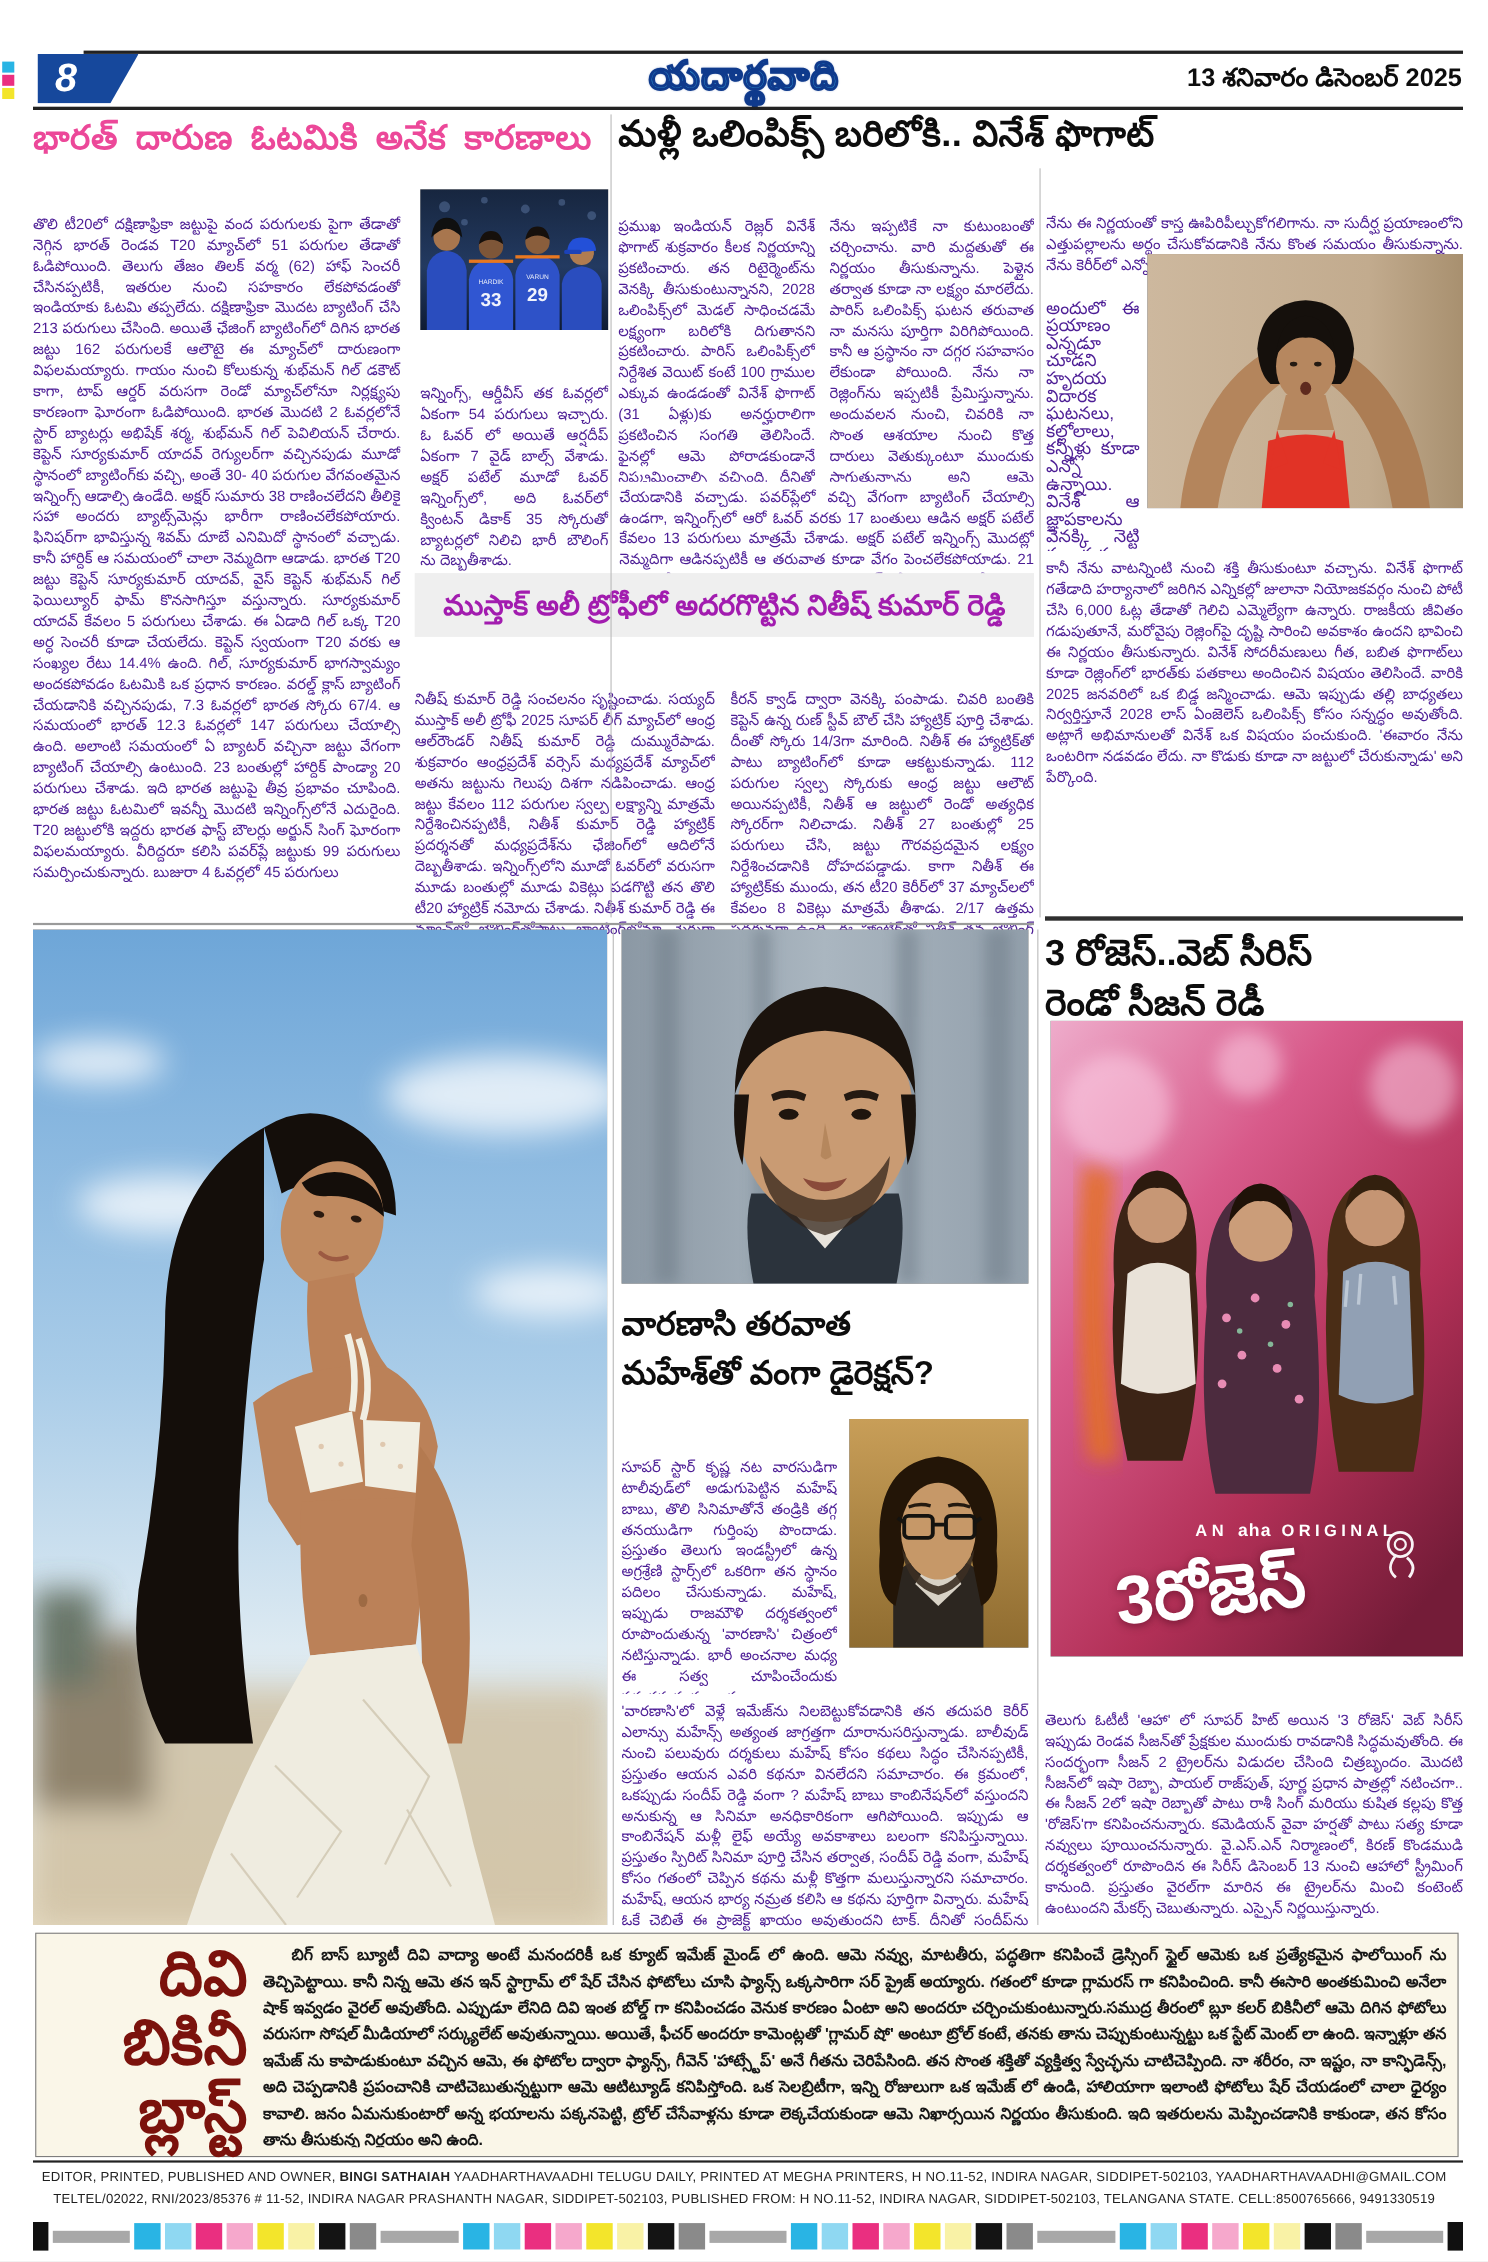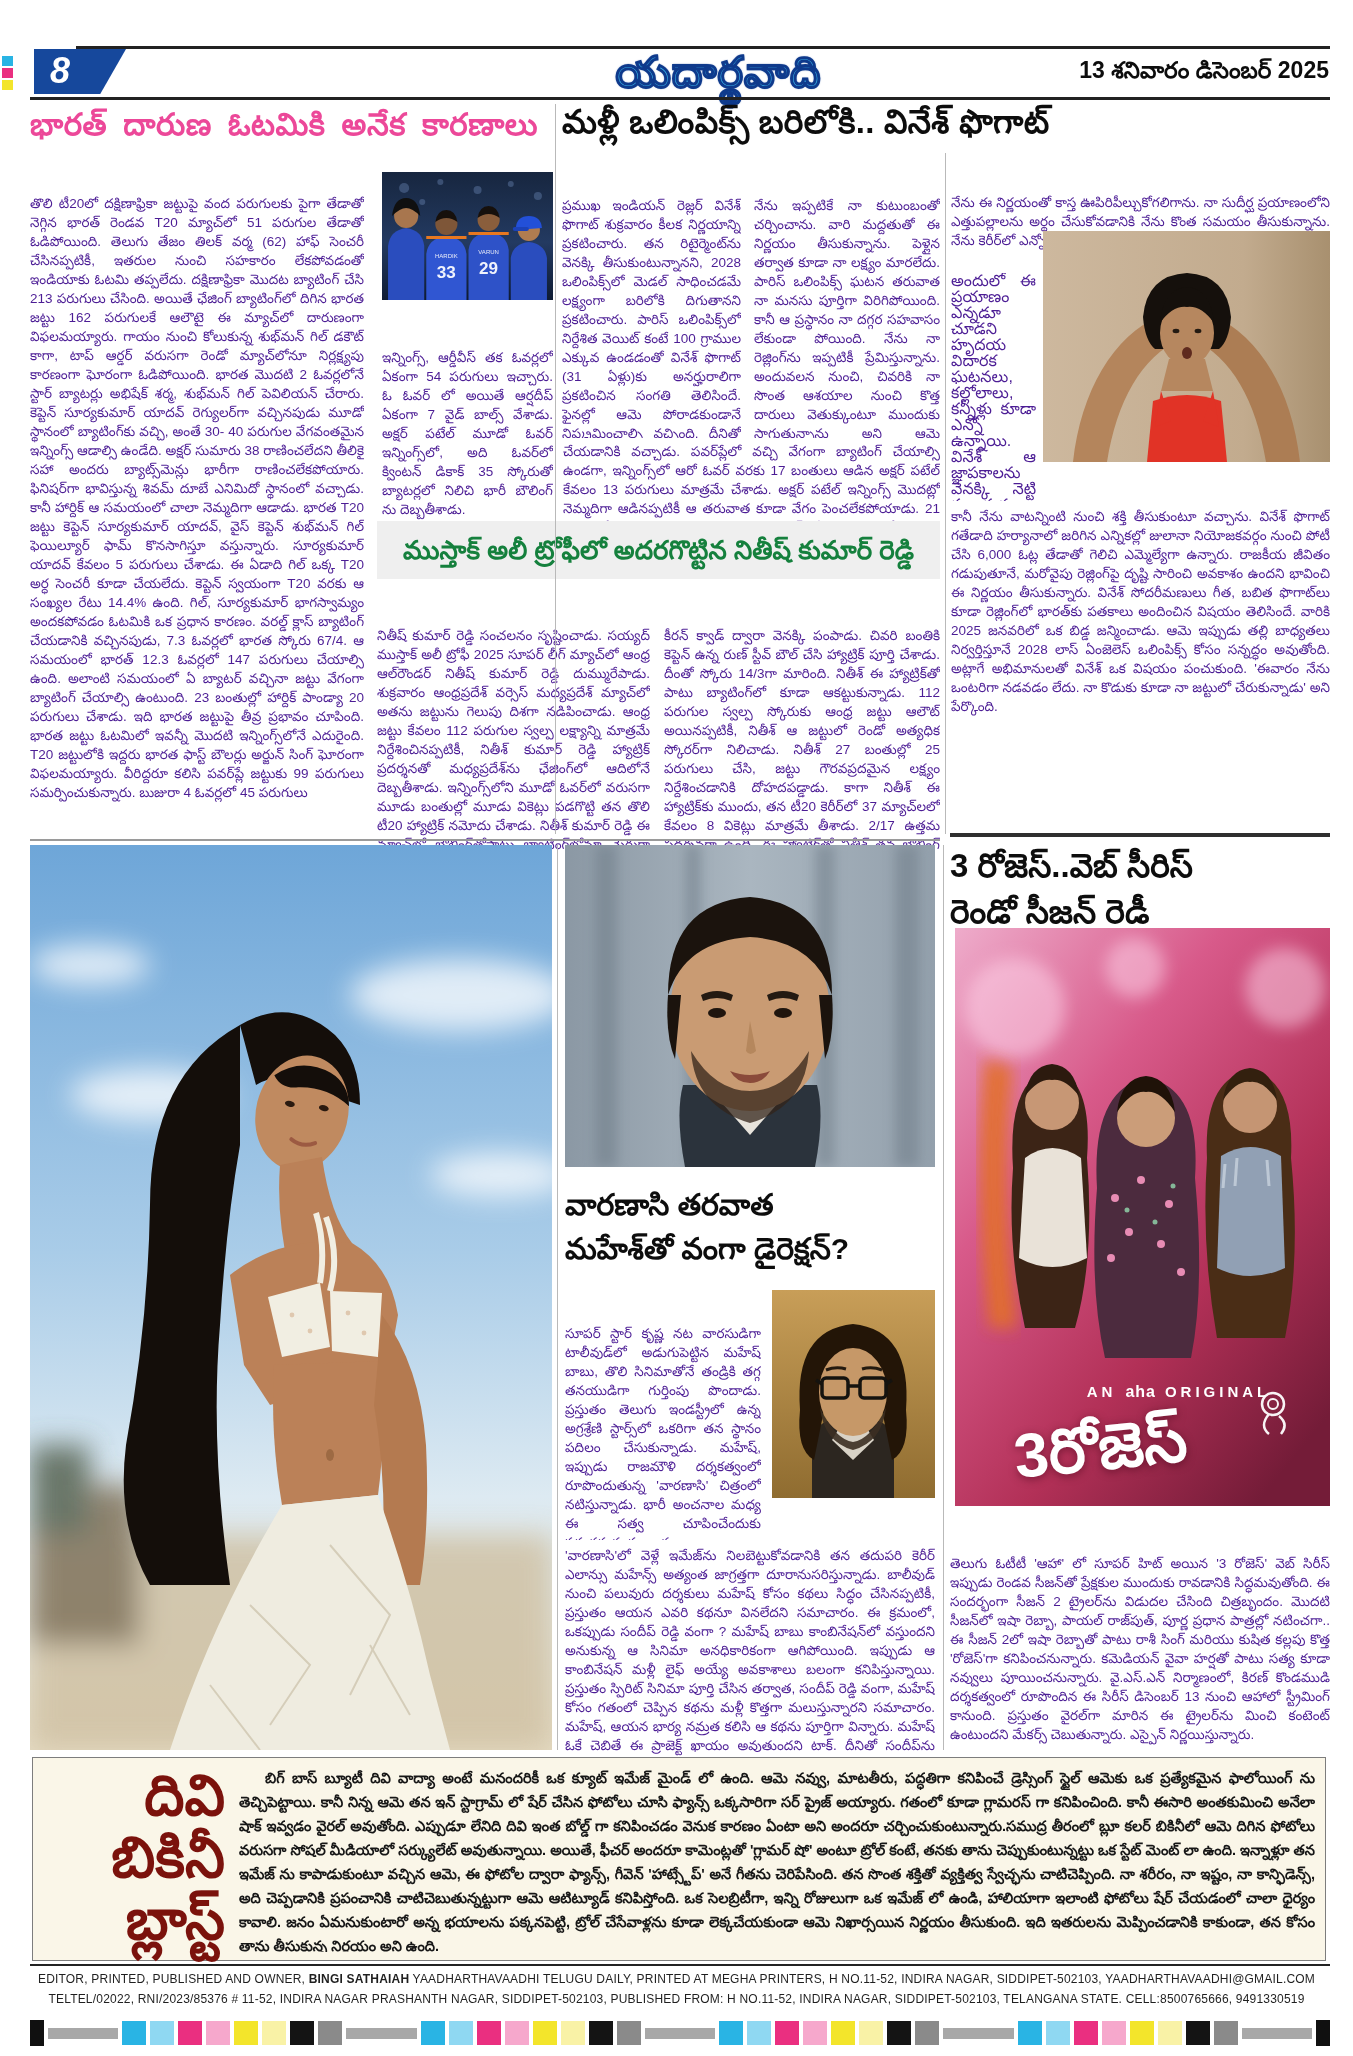--- a/index.html
+++ b/index.html
@@ -5,31 +5,31 @@
   html,body{margin:0;padding:0;background:#e8e8e8;}
   .sheet{position:relative;width:1353px;height:2056px;background:#ffffff;overflow:hidden;
          font-family:"Liberation Sans","DejaVu Sans",sans-serif;color:#1a1a1a;}
   .col{position:absolute;text-align:justify;font-size:13.5px;line-height:19px;color:#4c1d95;overflow:hidden;margin-top:40px;}
   .vrule{position:absolute;width:1px;background:#b9b9b9;}
   .hrule{position:absolute;background:#222;}
   
   .pageno{position:absolute;left:34px;top:49px;width:92px;height:45px;background:#16489c;
           clip-path:polygon(0 0,100% 0,72% 100%,0 100%);}
   .pageno span{display:block;color:#fff;font-weight:bold;font-style:italic;font-size:36px;padding:1px 0 0 16px;}
-  .masthead{position:absolute;left:50%;top:48px;transform:translateX(-50%);font-size:43px;font-weight:800;
+  .masthead{position:absolute;left:50%;top:48px;transform:translateX(-50%);font-size:36px;font-weight:800;
             color:#3ab2e8;-webkit-text-stroke:1.6px #0f3a8c;letter-spacing:1px;
-            text-shadow:0 0 1px #0f3a8c,0 0 2px #0f3a8c;margin-left:42px;}
+            text-shadow:0 0 1px #0f3a8c,0 0 2px #0f3a8c;}
   .dateline{position:absolute;right:24px;top:57px;font-size:23px;font-weight:700;color:#0d0d0d;}
   .regstrip{position:absolute;left:2px;top:56px;width:11px;}
   .regstrip div{width:11px;height:10px;margin-bottom:2px;}
   
   .h-red{position:absolute;font-weight:800;color:#ec4899;font-size:31px;letter-spacing:.5px;word-spacing:7px;}
   .h-blk{position:absolute;font-weight:800;color:#0d0d0d;font-size:33px;letter-spacing:.3px;}
   .nitish-box{position:absolute;background:#efefef;text-align:center;}
-  .nitish-box span{color:#15803d;font-weight:800;font-size:26px;line-height:58px;}
+  .nitish-box span{color:#a21caf;font-weight:800;font-size:26px;line-height:58px;}
   .h-ent{position:absolute;font-weight:800;color:#0d0d0d;}
   
   .photo{position:absolute;overflow:hidden;background:#888;}
   .photo svg{display:block;width:100%;height:100%;}
   
   .poster-credit{position:absolute;left:0;top:455px;width:100%;display:flex;gap:9px;justify-content:center;
                  align-items:baseline;color:#fff;font-weight:700;font-size:15px;letter-spacing:4px;padding-left:36px;}
   .poster-credit .brand{color:#ffffff;font-size:16px;font-weight:800;letter-spacing:1px;text-transform:lowercase;}
   .poster-title{position:absolute;left:0;top:484px;width:78%;text-align:center;color:#fff;font-weight:800;
                 font-size:62px;transform:rotate(-6deg);text-shadow:0 2px 8px rgba(60,0,20,.5);}

